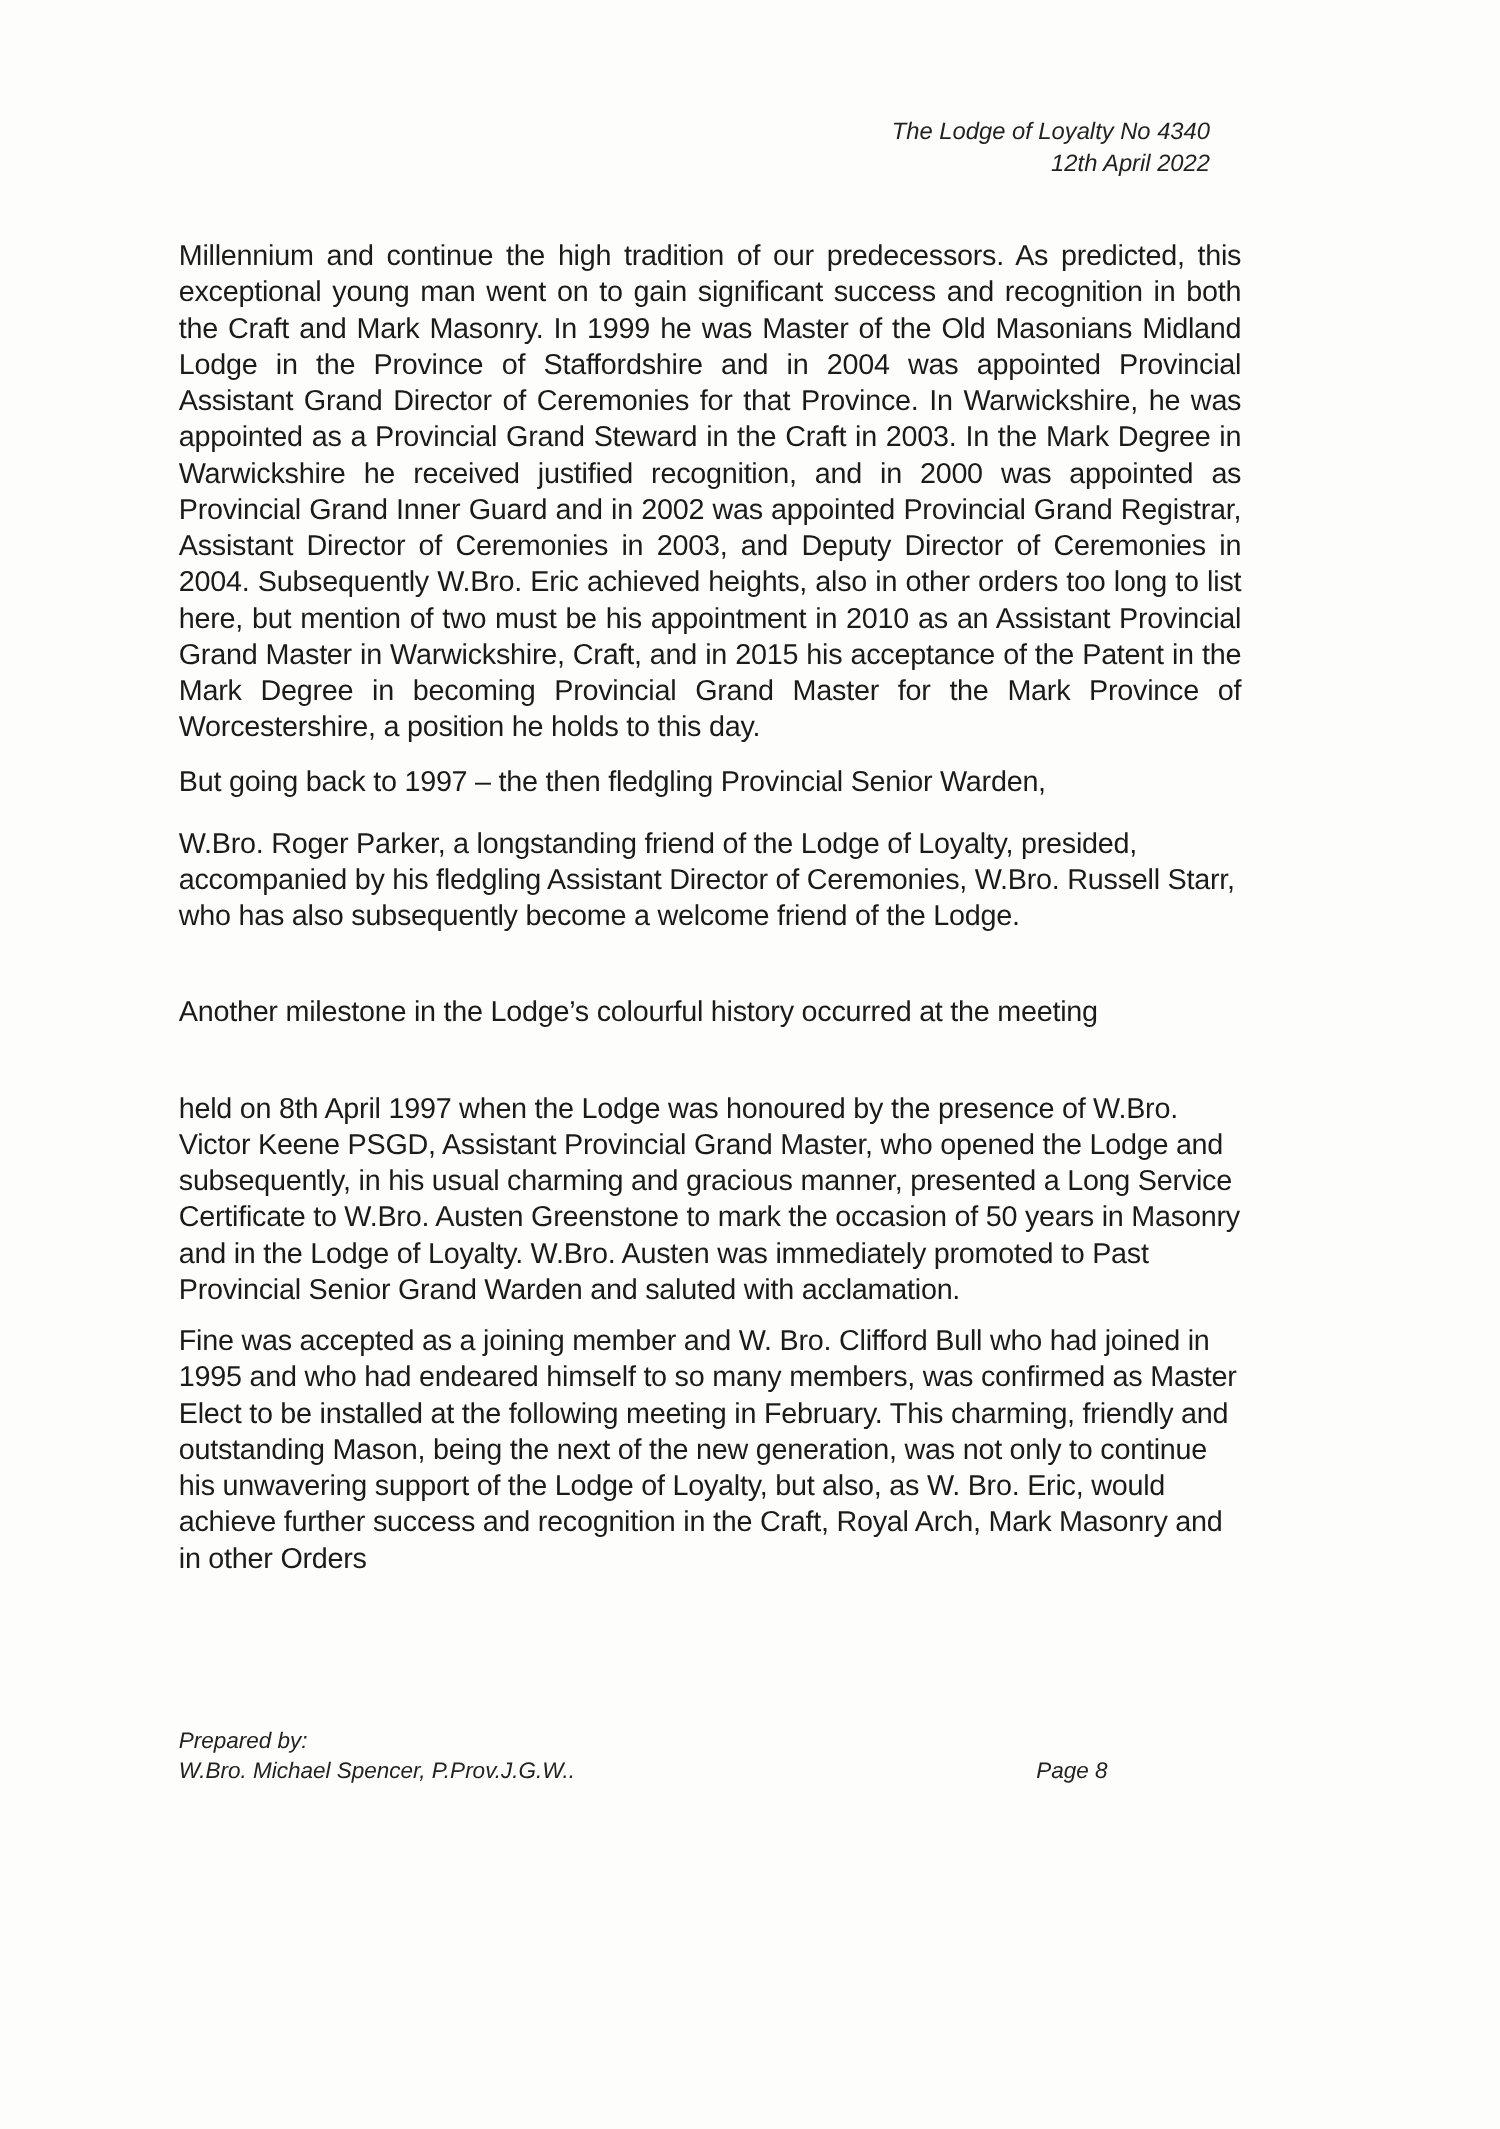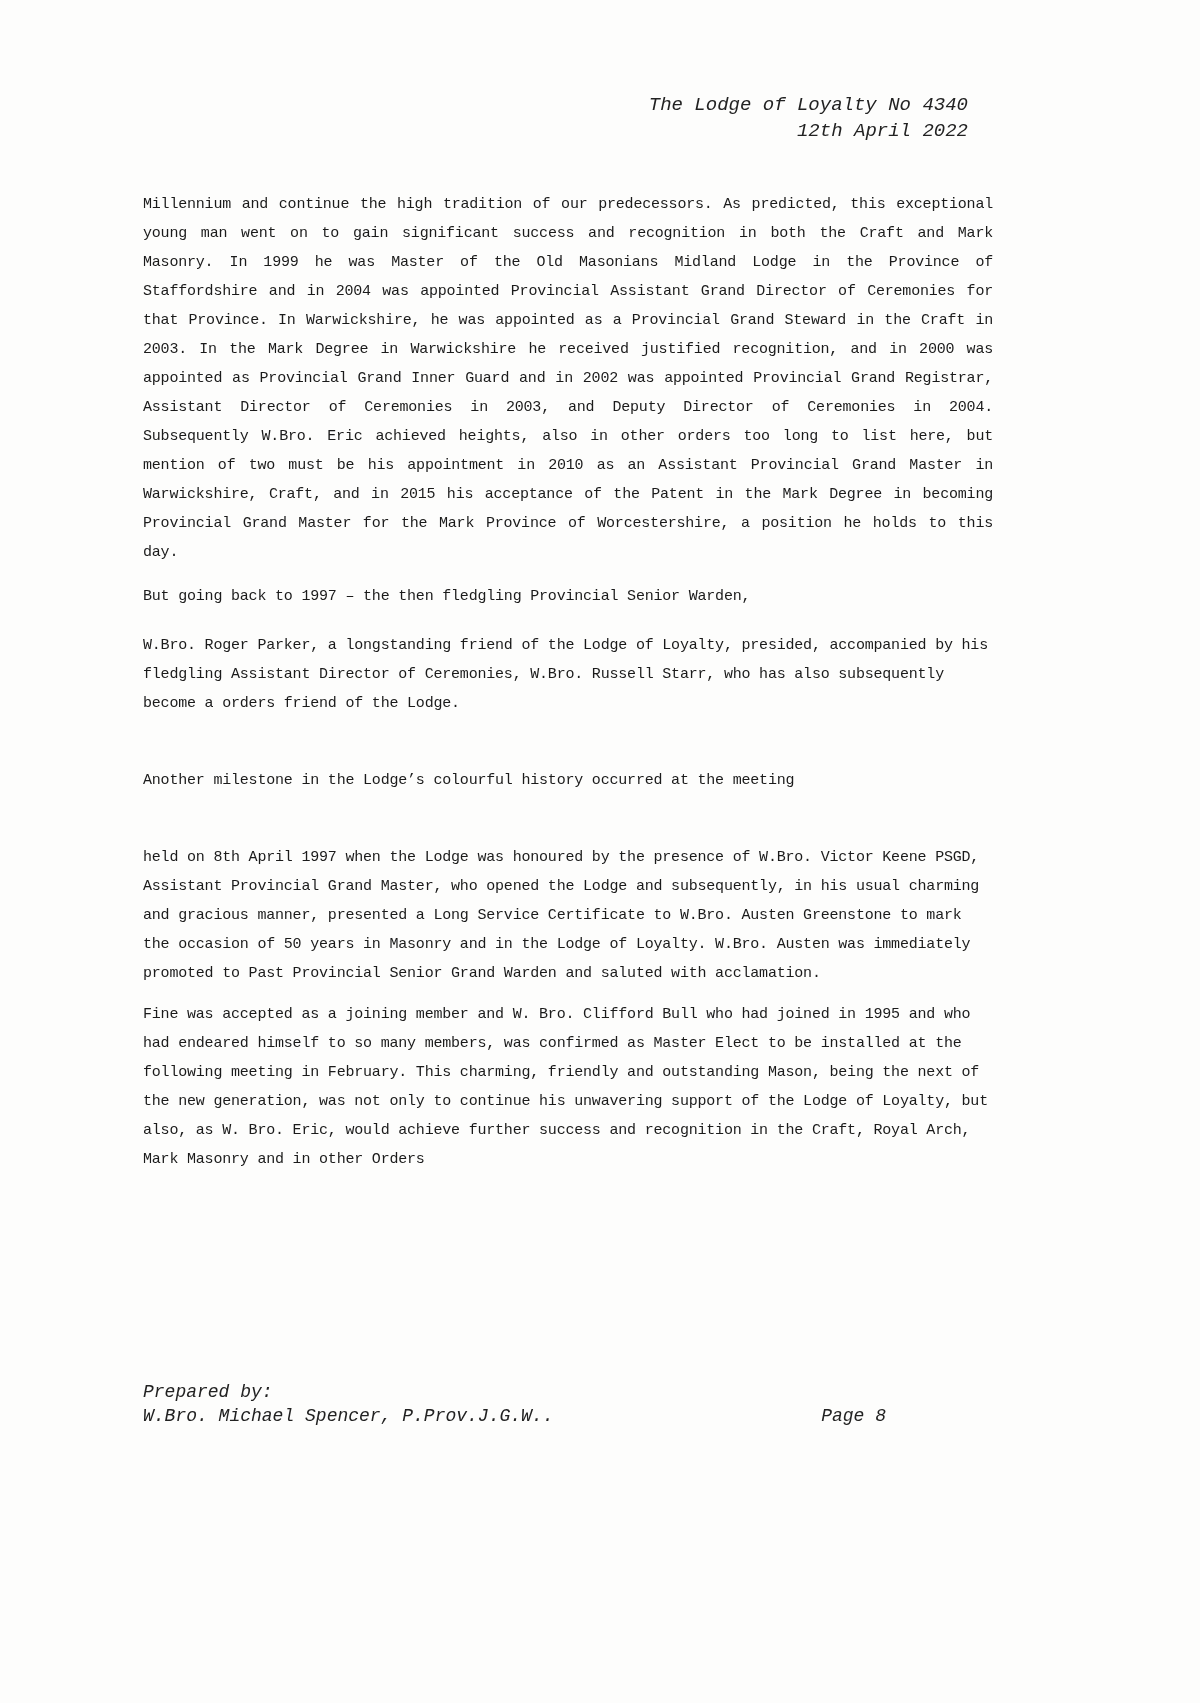--- a/index.html
+++ b/index.html
@@ -3,40 +3,40 @@
 <meta charset="utf-8">
 <style>
   html, body { margin: 0; padding: 0; background: #e9e9e9; }
   .page {
     position: relative;
     width: 1200px;
     height: 1703px;
     margin: 0 auto;
     background: #fdfdfc;
     color: #1b1b1b;
-    font-family: Liberation Mono, monospace;
+    font-family: Liberation Sans, sans-serif;
     box-sizing: border-box;
     overflow: hidden;
   }
   .header {
     position: absolute;
     top: 93px;
     right: 232px;
     text-align: right;
     font-style: italic;
     font-size: 19px;
     line-height: 1.35;
     color: #222;
   }
   .content {
     position: absolute;
     top: 190px;
     left: 143px;
     width: 850px;
-    font-size: 15px;
+    font-size: 23px;
     line-height: 29px;
     letter-spacing: -0.2px;
   }
   .para { margin: 0 0 15px 0; }
   .para.justify { text-align: justify; }
   .para.mb-sm { margin-bottom: 12px; margin-top: 48px; }
   .para.mb-md { margin-bottom: 20px; }
   .para.mb-lg { margin-bottom: 34px; }
   .footer {
     position: absolute;
@@ -58,21 +58,21 @@
 <div class="page">
 
   <div class="header">
     <div>The Lodge of Loyalty No 4340</div>
     <div>12th April 2022</div>
   </div>
 
   <div class="content">
     <p class="para justify">Millennium and continue the high tradition of our predecessors. As predicted, this exceptional young man went on to gain significant success and recognition in both the Craft and Mark Masonry. In 1999 he was Master of the Old Masonians Midland Lodge in the Province of Staffordshire and in 2004 was appointed Provincial Assistant Grand Director of Ceremonies for that Province. In Warwickshire, he was appointed as a Provincial Grand Steward in the Craft in 2003. In the Mark Degree in Warwickshire he received justified recognition, and in 2000 was appointed as Provincial Grand Inner Guard and in 2002 was appointed Provincial Grand Registrar, Assistant Director of Ceremonies in 2003, and Deputy Director of Ceremonies in 2004. Subsequently W.Bro. Eric achieved heights, also in other orders too long to list here, but mention of two must be his appointment in 2010 as an Assistant Provincial Grand Master in Warwickshire, Craft, and in 2015 his acceptance of the Patent in the Mark Degree in becoming Provincial Grand Master for the Mark Province of Worcestershire, a position he holds to this day.</p>
     <p class="para mb-md">But going back to 1997 – the then fledgling Provincial Senior Warden,</p>
-    <p class="para mb-lg">W.Bro. Roger Parker, a longstanding friend of the Lodge of Loyalty, presided, accompanied by his fledgling Assistant Director of Ceremonies, W.Bro. Russell Starr, who has also subsequently become a orders friend of the Lodge.</p>
+    <p class="para mb-lg">W.Bro. Roger Parker, a longstanding friend of the Lodge of Loyalty, presided, accompanied by his fledgling Assistant Director of Ceremonies, W.Bro. Russell Starr, who has also subsequently become a welcome friend of the Lodge.</p>
     <p class="para mb-sm">Another milestone in the Lodge’s colourful history occurred at the meeting</p>
     <p class="para mb-sm">held on 8th April 1997 when the Lodge was honoured by the presence of W.Bro. Victor Keene PSGD, Assistant Provincial Grand Master, who opened the Lodge and subsequently, in his usual charming and gracious manner, presented a Long Service Certificate to W.Bro. Austen Greenstone to mark the occasion of 50 years in Masonry and in the Lodge of Loyalty. W.Bro. Austen was immediately promoted to Past Provincial Senior Grand Warden and saluted with acclamation.</p>
     <p class="para">Fine was accepted as a joining member and W. Bro. Clifford Bull who had joined in 1995 and who had endeared himself to so many members, was confirmed as Master Elect to be installed at the following meeting in February. This charming, friendly and outstanding Mason, being the next of the new generation, was not only to continue his unwavering support of the Lodge of Loyalty, but also, as W. Bro. Eric, would achieve further success and recognition in the Craft, Royal Arch, Mark Masonry and in other Orders</p>
   </div>
 
   <div class="footer">
     <div class="footer-left">
       <div>Prepared by:</div>
       <div>W.Bro. Michael Spencer, P.Prov.J.G.W..</div>
     </div>

